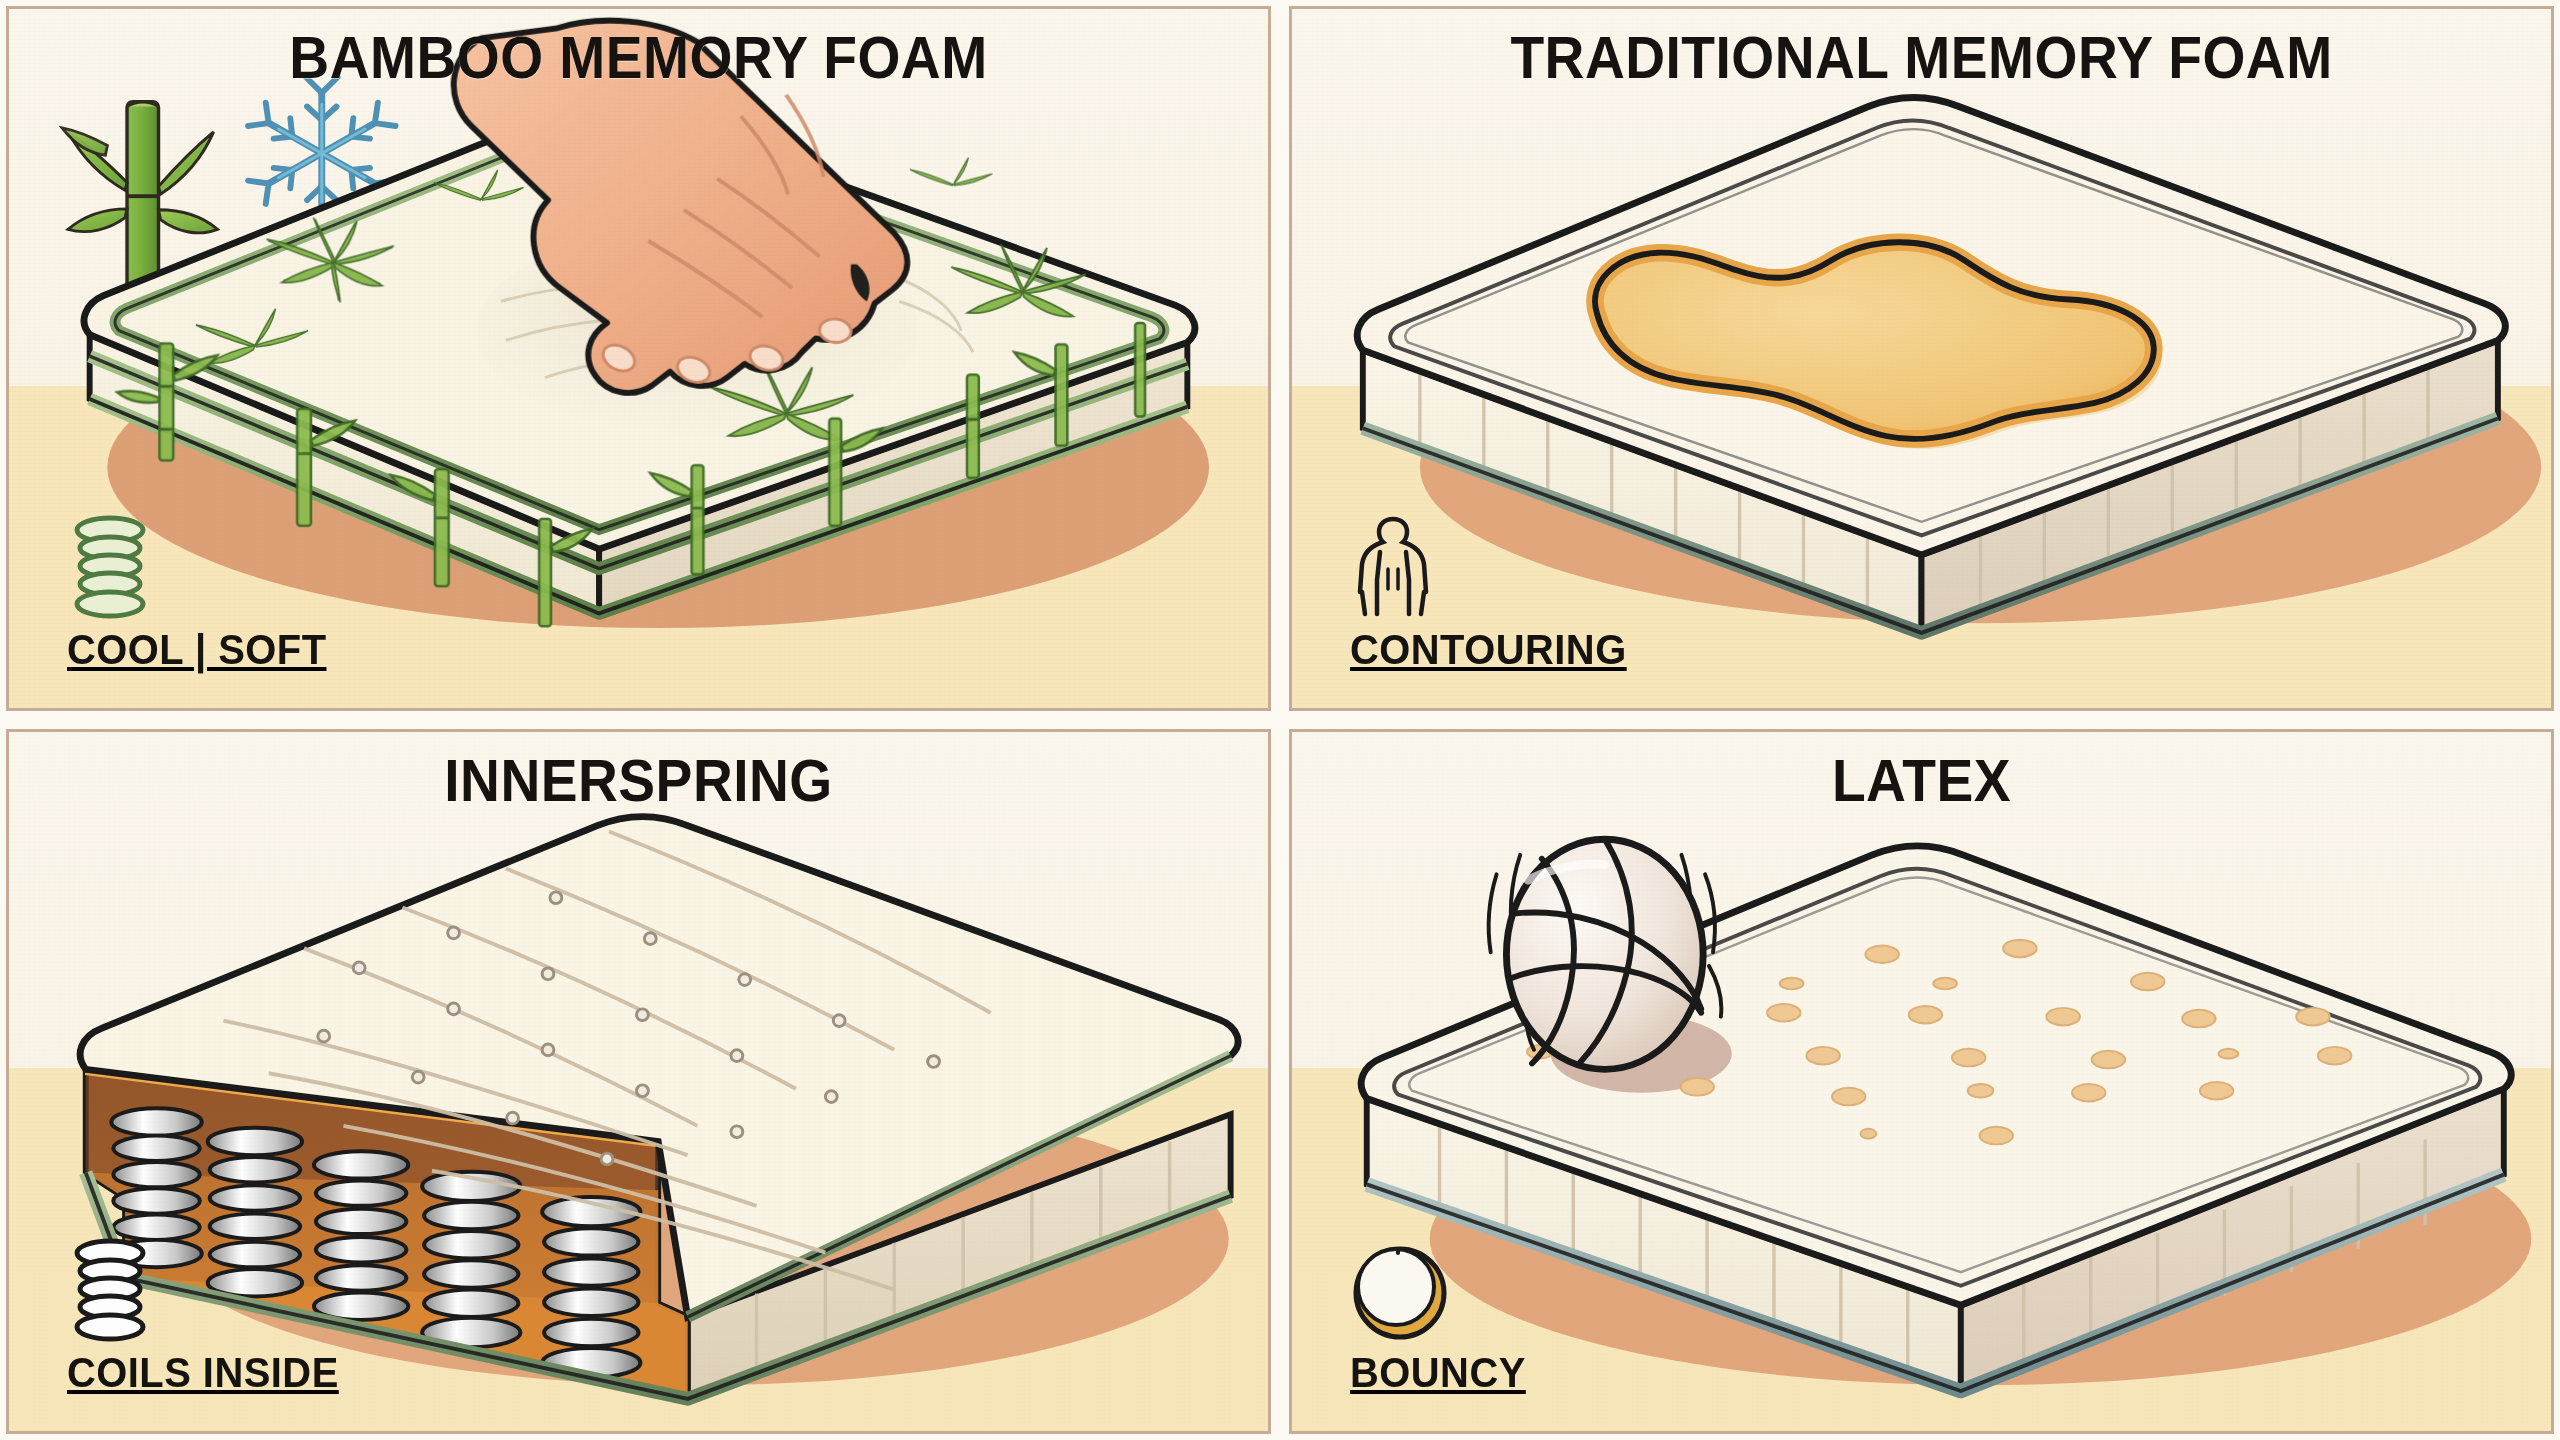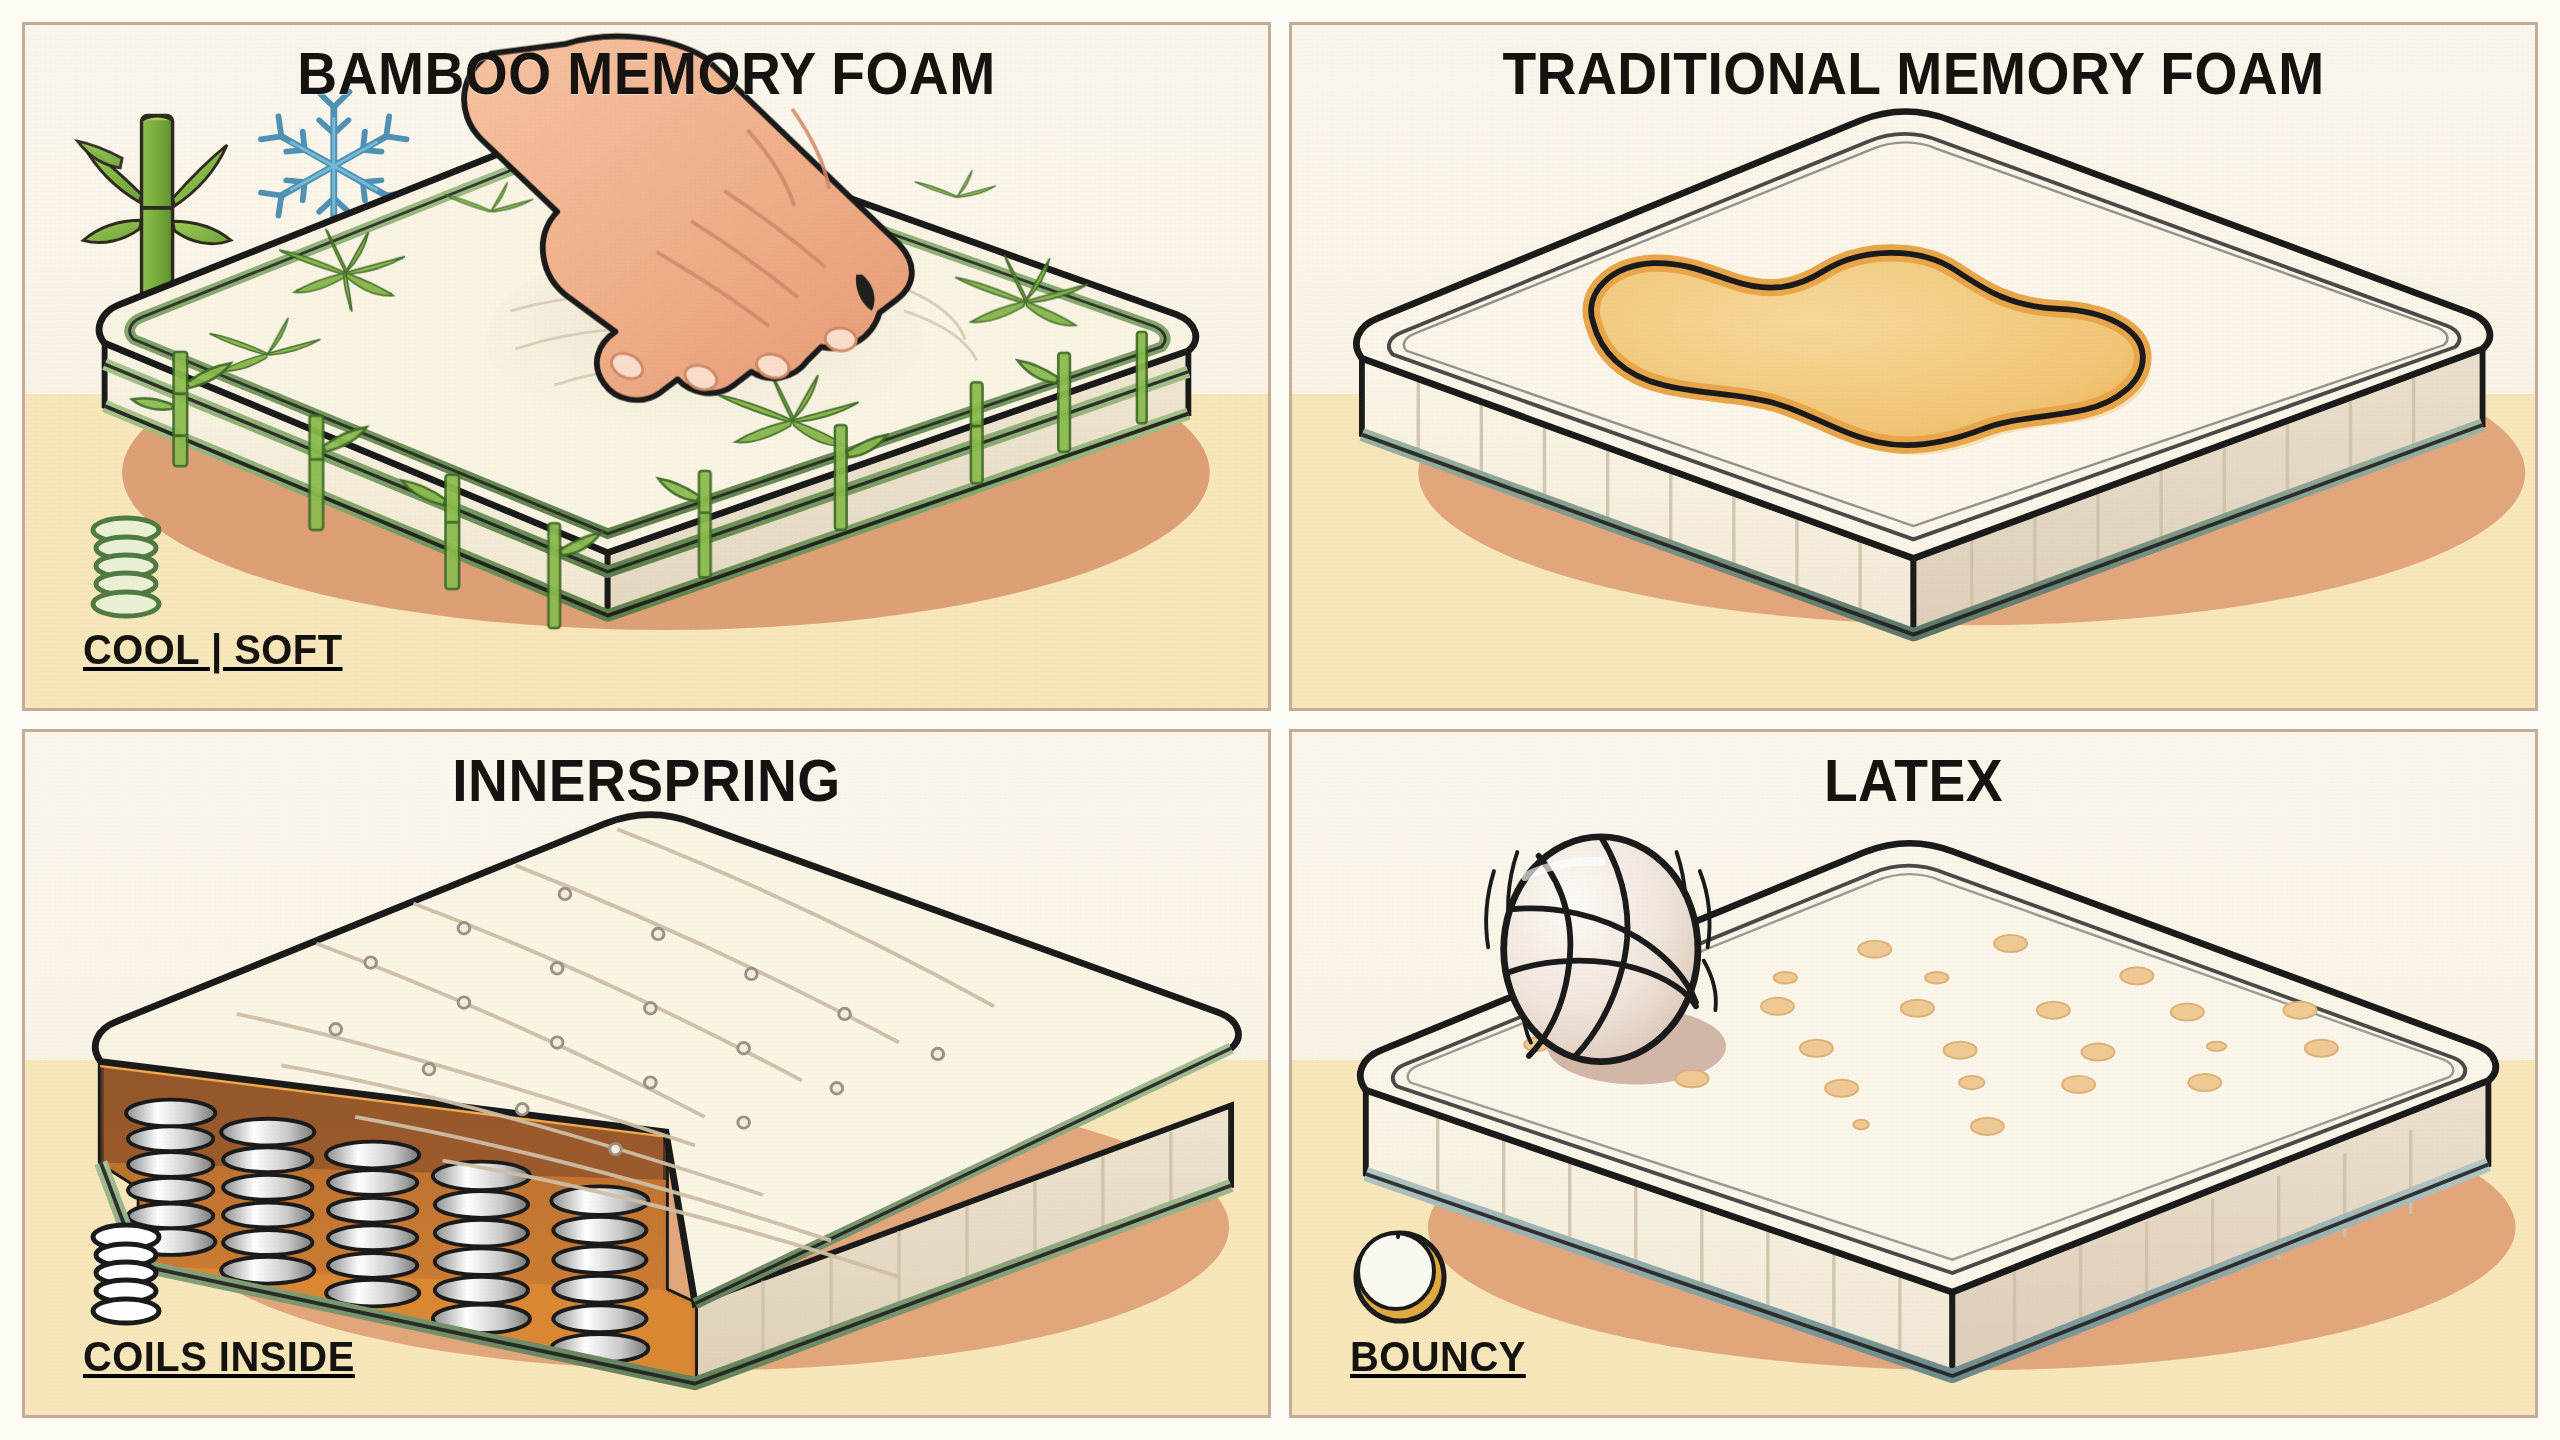--- a/index.html
+++ b/index.html
@@ -3,21 +3,21 @@
 <meta charset="utf-8">
 <style>
   html,body{margin:0;padding:0;background:#fdfaf2;}
   body{width:2560px;height:1440px;overflow:hidden;font-family:"Liberation Sans",sans-serif;}
 
   #sheet{position:relative;width:2560px;height:1440px;background:#fbf6ea;}
 
   
   .grid{position:absolute;inset:0;display:grid;
         grid-template-columns:1fr 1fr;grid-template-rows:1fr 1fr;
-        gap:18px;padding:22px;box-sizing:border-box;background:#fdfaf3;}
+        gap:18px;padding:6px;box-sizing:border-box;background:#fdfaf3;}
   .panel{position:relative;overflow:hidden;background:#faf5ea;
          border:3px solid #c5ac97;box-sizing:border-box;}
 
   
   .wall{position:absolute;left:0;right:0;top:0;height:100%;
         background:linear-gradient(180deg,#fbf6ec 0%,#f9f3e6 55%,#f8f1e2 100%);}
   .floor{position:absolute;left:0;right:0;bottom:0;height:46%;
          background:#f8e6bb;}
   .floor.tall{height:52%;}
 
@@ -397,20 +397,34 @@
                      C 676 438 640 446 604 438
                      C 566 430 534 408 500 398
                      C 462 386 420 388 382 378
                      C 342 368 318 344 310 312 Z" fill="none" stroke="#1a1a1a" stroke-width="6"></path>
           </g>
         </svg>
       </div>
 
       <div class="title">TRADITIONAL MEMORY FOAM</div>
 
+      <div class="badge">
+        <span class="gl">
+          <svg width="86" height="108" viewBox="0 0 86 108">
+            <path d="M43 5 C 52 5 57 11 57 18 C 57 23 55 26 53 28
+                     C 63 31 72 38 74 50 L 76 78
+                     M 43 5 C 34 5 29 11 29 18 C 29 23 31 26 33 28
+                     C 23 31 14 38 12 50 L 10 78" fill="none" stroke="#1a1a1a" stroke-width="4.5" stroke-linecap="round"></path>
+            <path d="M30 38 L 27 66 L 27 100 M 56 38 L 59 66 L 59 100" fill="none" stroke="#1a1a1a" stroke-width="4.5" stroke-linecap="round"></path>
+            <path d="M12 78 L 15 100 M 74 78 L 71 100" fill="none" stroke="#1a1a1a" stroke-width="4.5" stroke-linecap="round"></path>
+            <path d="M38 55 L 38 75 M 48 55 L 48 75" fill="none" stroke="#1a1a1a" stroke-width="3.5" stroke-linecap="round"></path>
+          </svg>
+        </span>
+        <div class="cap">CONTOURING</div>
+      </div>
       <div class="grain"></div>
     </div>
 
     <div class="panel">
       <div class="wall"></div>
       <div class="floor tall"></div>
 
       <div class="stage">
         <svg class="svgfull" viewBox="0 0 1280 717" preserveAspectRatio="none">
           <defs>

